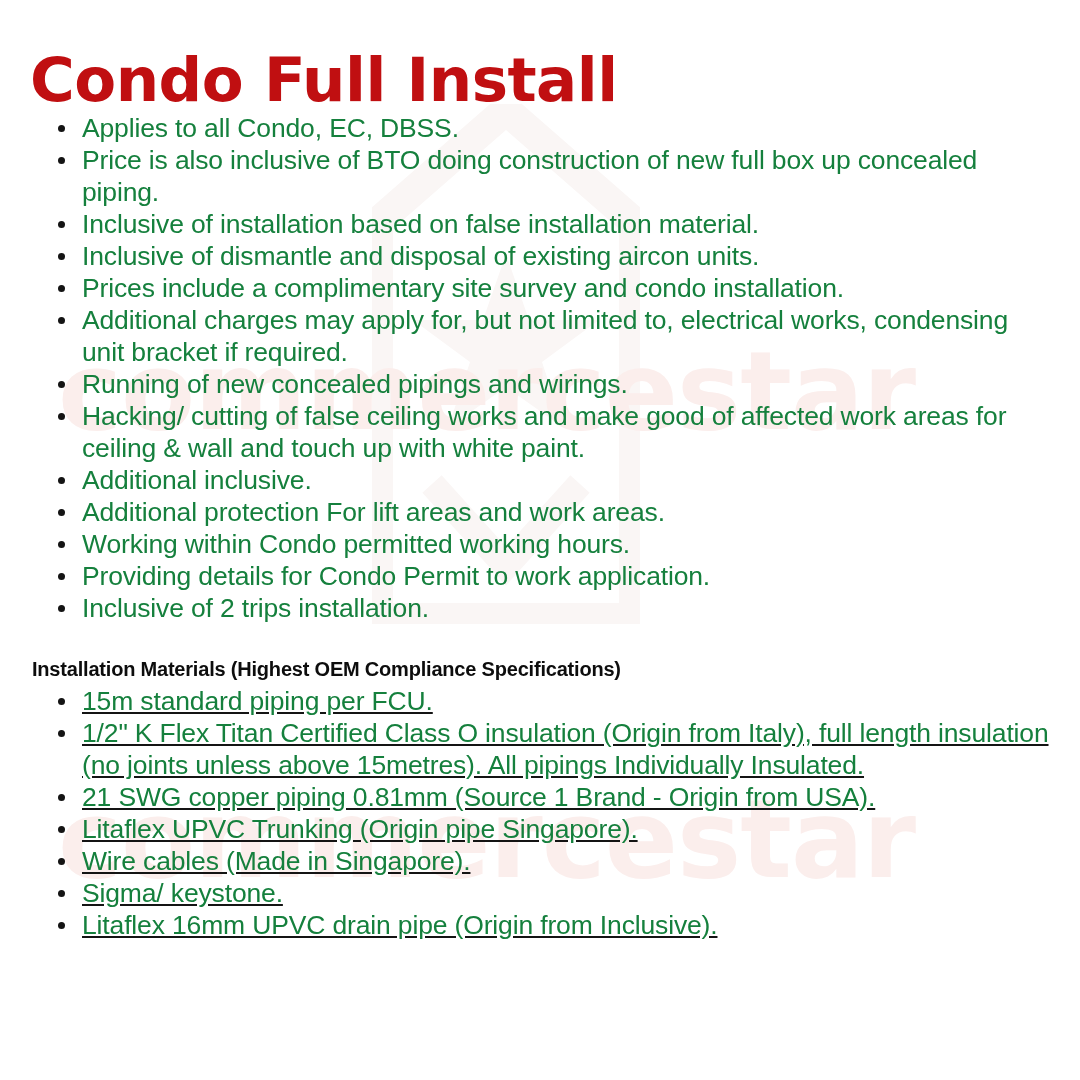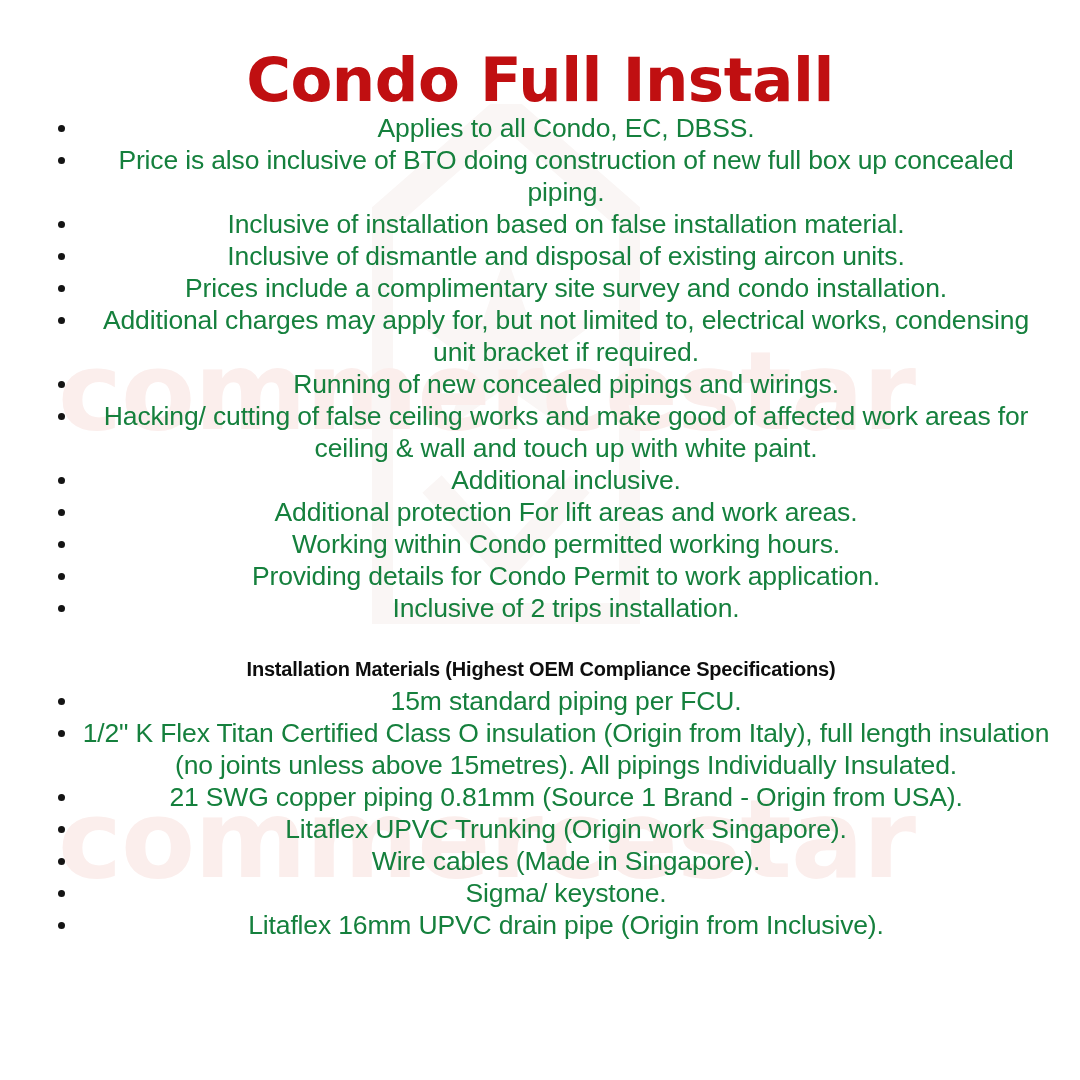--- a/index.html
+++ b/index.html
@@ -60,21 +60,20 @@
     left: 58px;
     top: 786px;
     font-size: 108px;
   }
 
   
   .content {
     position: relative;
     z-index: 2;
     padding: 0 30px;
-    text-align: center;
   }
 
   .page-title {
     margin: 0;
     padding-top: 48px;
     font-family: "DejaVu Sans", sans-serif;
     font-size: 61px;
     font-weight: 700;
     letter-spacing: -0.5px;
     line-height: 1.05;
@@ -111,21 +110,21 @@
     margin: 0;
     padding-top: 29px;
     padding-left: 2px;
     font-size: 20px;
     font-weight: 700;
     line-height: 32px;
     letter-spacing: -0.2px;
     color: #0d0d0d;
   }
 
-  .list-materials { margin-top: 3px; }
+  .list-materials { margin-top: 3px; text-decoration: underline; }
 </style>
 </head>
 <body>
 
 <div class="page">
 
   <div class="watermark-layer">
 
     <div class="wm-house">
       <svg viewBox="0 0 268 520" xmlns="http://www.w3.org/2000/svg" aria-hidden="true">
@@ -161,20 +160,20 @@
       <li>Providing details for Condo Permit to work application.</li>
       <li>Inclusive of 2 trips installation.</li>
     </ul>
 
     <h2 class="section-heading">Installation Materials (Highest OEM Compliance Specifications)</h2>
 
     <ul class="bullets list-materials">
       <li>15m standard piping per FCU.</li>
       <li>1/2" K Flex Titan Certified Class O insulation (Origin from Italy), full length insulation (no joints unless above 15metres). All pipings Individually Insulated.</li>
       <li>21 SWG copper piping 0.81mm (Source 1 Brand - Origin from USA).</li>
-      <li>Litaflex UPVC Trunking (Origin work Singapore).</li>
+      <li>Litaflex UPVC Trunking (Origin pipe Singapore).</li>
       <li>Wire cables (Made in Singapore).</li>
       <li>Sigma/ keystone.</li>
       <li>Litaflex 16mm UPVC drain pipe (Origin from Inclusive).</li>
     </ul>
 
   </div>
 </div>
 
 </body></html>

